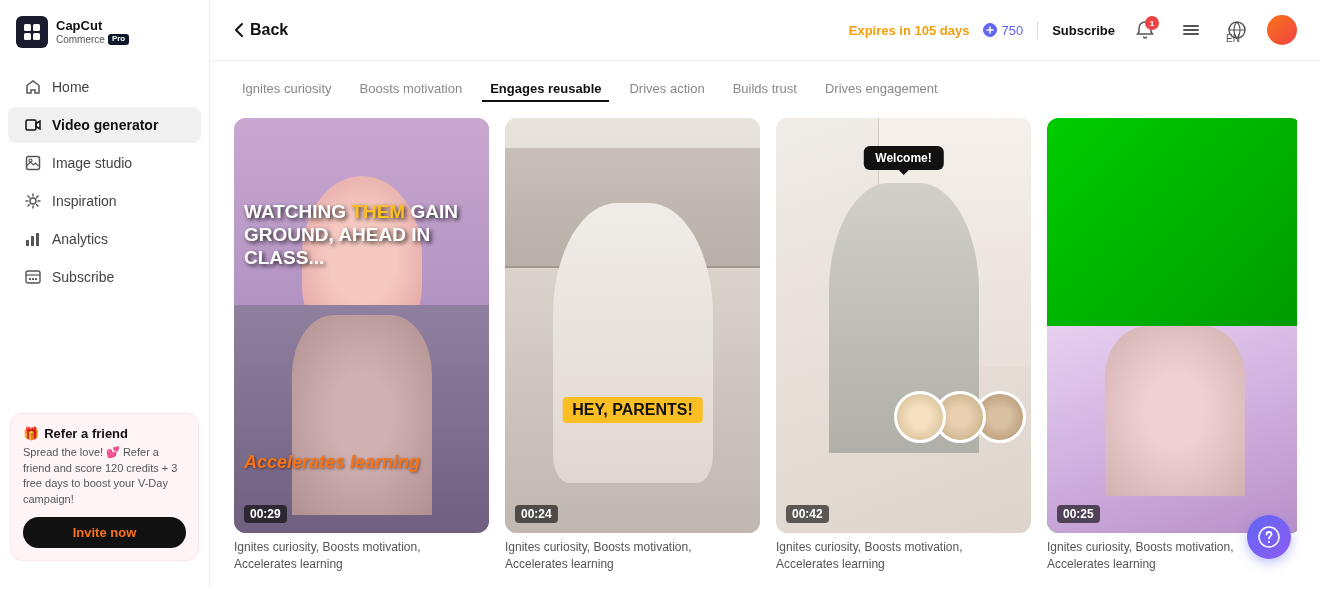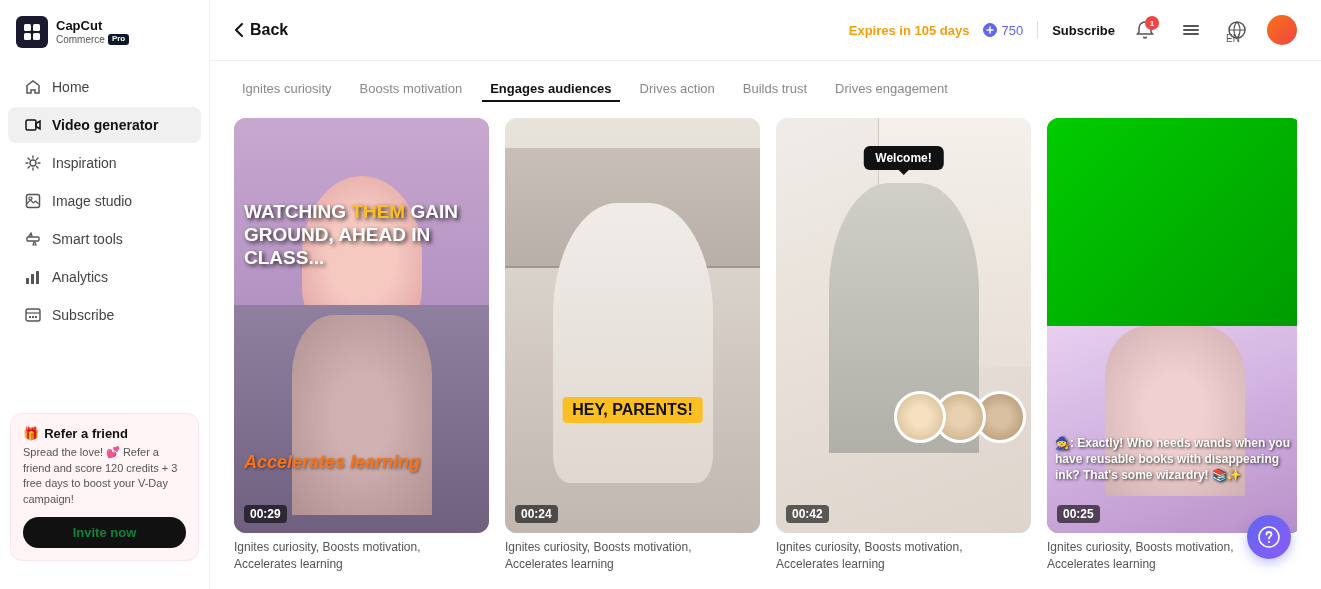--- a/index.html
+++ b/index.html
@@ -73,21 +73,21 @@
       border-radius: 12px;
       padding: 12px;
       border: 1px solid #fce4ec;
       flex-shrink: 0;
     }
     .refer-title { font-size: 13px; font-weight: 700; color: #111; margin-bottom: 4px; display: flex; align-items: center; gap: 5px; }
     .refer-desc { font-size: 11px; color: #555; line-height: 1.4; margin-bottom: 10px; }
     .invite-btn {
       width: 100%;
       background: #111;
-      color: #15803d;
+      color: #f97316;
       border: none;
       border-radius: 20px;
       padding: 8px;
       font-size: 13px;
       font-weight: 600;
       cursor: pointer;
     }
 
     
     #main {
@@ -304,47 +304,38 @@
         <rect x="1" y="3" width="10" height="10" rx="1.5" stroke="#111" stroke-width="1.5" fill="none"></rect>
         <path d="M11 6.5l4-2.5v8l-4-2.5V6.5z" stroke="#111" stroke-width="1.5" fill="none"></path>
       </svg>
     </span>
     <span>Video generator</span>
   </div>
 
   <div class="sidebar-item">
     <span class="sidebar-icon">
       <svg width="16" height="16" viewBox="0 0 16 16" fill="none">
-        <path d="M8 1v2M8 13v2M1 8h2M13 8h2M3 3l1.5 1.5M11.5 11.5L13 13M3 13l1.5-1.5M11.5 4.5L13 3" stroke="#555" stroke-width="1.4" stroke-linecap="round"></path>
-        <circle cx="8" cy="8" r="3" stroke="#555" stroke-width="1.4" fill="none"></circle>
+        <rect x="1.5" y="1.5" width="13" height="13" rx="2" stroke="#555" stroke-width="1.5" fill="none"></rect>
+        <circle cx="5.5" cy="5.5" r="1.5" stroke="#555" stroke-width="1.2" fill="none"></circle>
+        <path d="M1.5 11l4-4 3 3 2-2 3 3" stroke="#555" stroke-width="1.2" fill="none"></path>
       </svg>
     </span>
-    <span>Inspiration</span>
+    <span>Image studio</span>
   </div>
 
   <div class="sidebar-item">
     <span class="sidebar-icon">
       <svg width="16" height="16" viewBox="0 0 16 16" fill="none">
-        <rect x="1.5" y="1.5" width="13" height="13" rx="2" stroke="#555" stroke-width="1.5" fill="none"></rect>
-        <circle cx="5.5" cy="5.5" r="1.5" stroke="#555" stroke-width="1.2" fill="none"></circle>
-        <path d="M1.5 11l4-4 3 3 2-2 3 3" stroke="#555" stroke-width="1.2" fill="none"></path>
+        <path d="M8 1v2M8 13v2M1 8h2M13 8h2M3 3l1.5 1.5M11.5 11.5L13 13M3 13l1.5-1.5M11.5 4.5L13 3" stroke="#555" stroke-width="1.4" stroke-linecap="round"></path>
+        <circle cx="8" cy="8" r="3" stroke="#555" stroke-width="1.4" fill="none"></circle>
       </svg>
     </span>
-    <span>Image studio</span>
-  </div>
-
-  <div class="sidebar-item">
-    <span class="sidebar-icon">
-      <svg width="16" height="16" viewBox="0 0 16 16" fill="none">
-        <path d="M6 2l1 3H4L6 2zM10 11l1 3h-3l1-3z" stroke="#555" stroke-width="1.2" fill="none"></path>
-        <rect x="2" y="6" width="12" height="4" rx="1" stroke="#555" stroke-width="1.4" fill="none"></rect>
-      </svg>
-    </span>
-    <span>Smart tools</span>
-  </div>
+    <span>Inspiration</span>
+  </div>
+
 
 
   <div class="sidebar-item">
     <span class="sidebar-icon">
       <svg width="16" height="16" viewBox="0 0 16 16" fill="none">
         <rect x="1" y="9" width="3" height="6" rx="0.5" fill="#555"></rect>
         <rect x="6" y="5" width="3" height="10" rx="0.5" fill="#555"></rect>
         <rect x="11" y="2" width="3" height="13" rx="0.5" fill="#555"></rect>
       </svg>
     </span>
@@ -421,21 +412,21 @@
       </button>
       <div class="avatar"></div>
     </div>
   </header>
 
   <div class="content">
 
     <div class="top-scroll-bar">
       <button class="scroll-tab">Ignites curiosity</button>
       <button class="scroll-tab">Boosts motivation</button>
-      <button class="scroll-tab active">Engages audiences</button>
+      <button class="scroll-tab active">Engages reusable</button>
       <button class="scroll-tab">Drives action</button>
       <button class="scroll-tab">Builds trust</button>
       <button class="scroll-tab">Drives engagement</button>
     </div>
 
     <div class="video-grid">
 
       <div class="video-card">
         <div class="video-thumb thumb-bg-1">
 
@@ -522,21 +513,20 @@
             <span style="font-size:9px;color:#fff;">CapCut Commerce</span>
           </div>
 
           <div style="position:absolute;top:0;left:0;right:0;height:55%;background:linear-gradient(135deg,#00cc00 0%,#009900 100%);">
           </div>
 
           <div style="position:absolute;bottom:0;left:0;right:0;height:50%;background:linear-gradient(160deg,#e8d0f0 0%,#d0b0e0 50%,#b890c8 100%);">
             <div style="position:absolute;top:0;left:50%;transform:translateX(-50%);width:140px;height:170px;background:radial-gradient(ellipse,#f0d0d0 30%,#d0b0b0 100%);border-radius:30% 30% 0 0;"></div>
           </div>
 
-          <div style="position:absolute;bottom:50px;left:8px;right:8px;font-size:12px;font-weight:700;color:#fff;text-shadow:1px 1px 3px rgba(0,0,0,0.8);line-height:1.35;">🧙: Exactly! Who needs wands when you have reusable books with disappearing ink? That's some wizardry! 📚✨</div>
 
           <div class="video-duration" style="position:absolute;bottom:10px;left:10px;">00:25</div>
         </div>
         <div class="video-caption">Ignites curiosity, Boosts motivation,<br>Accelerates learning</div>
       </div>
 
     </div>
   </div>
 </main>
 

